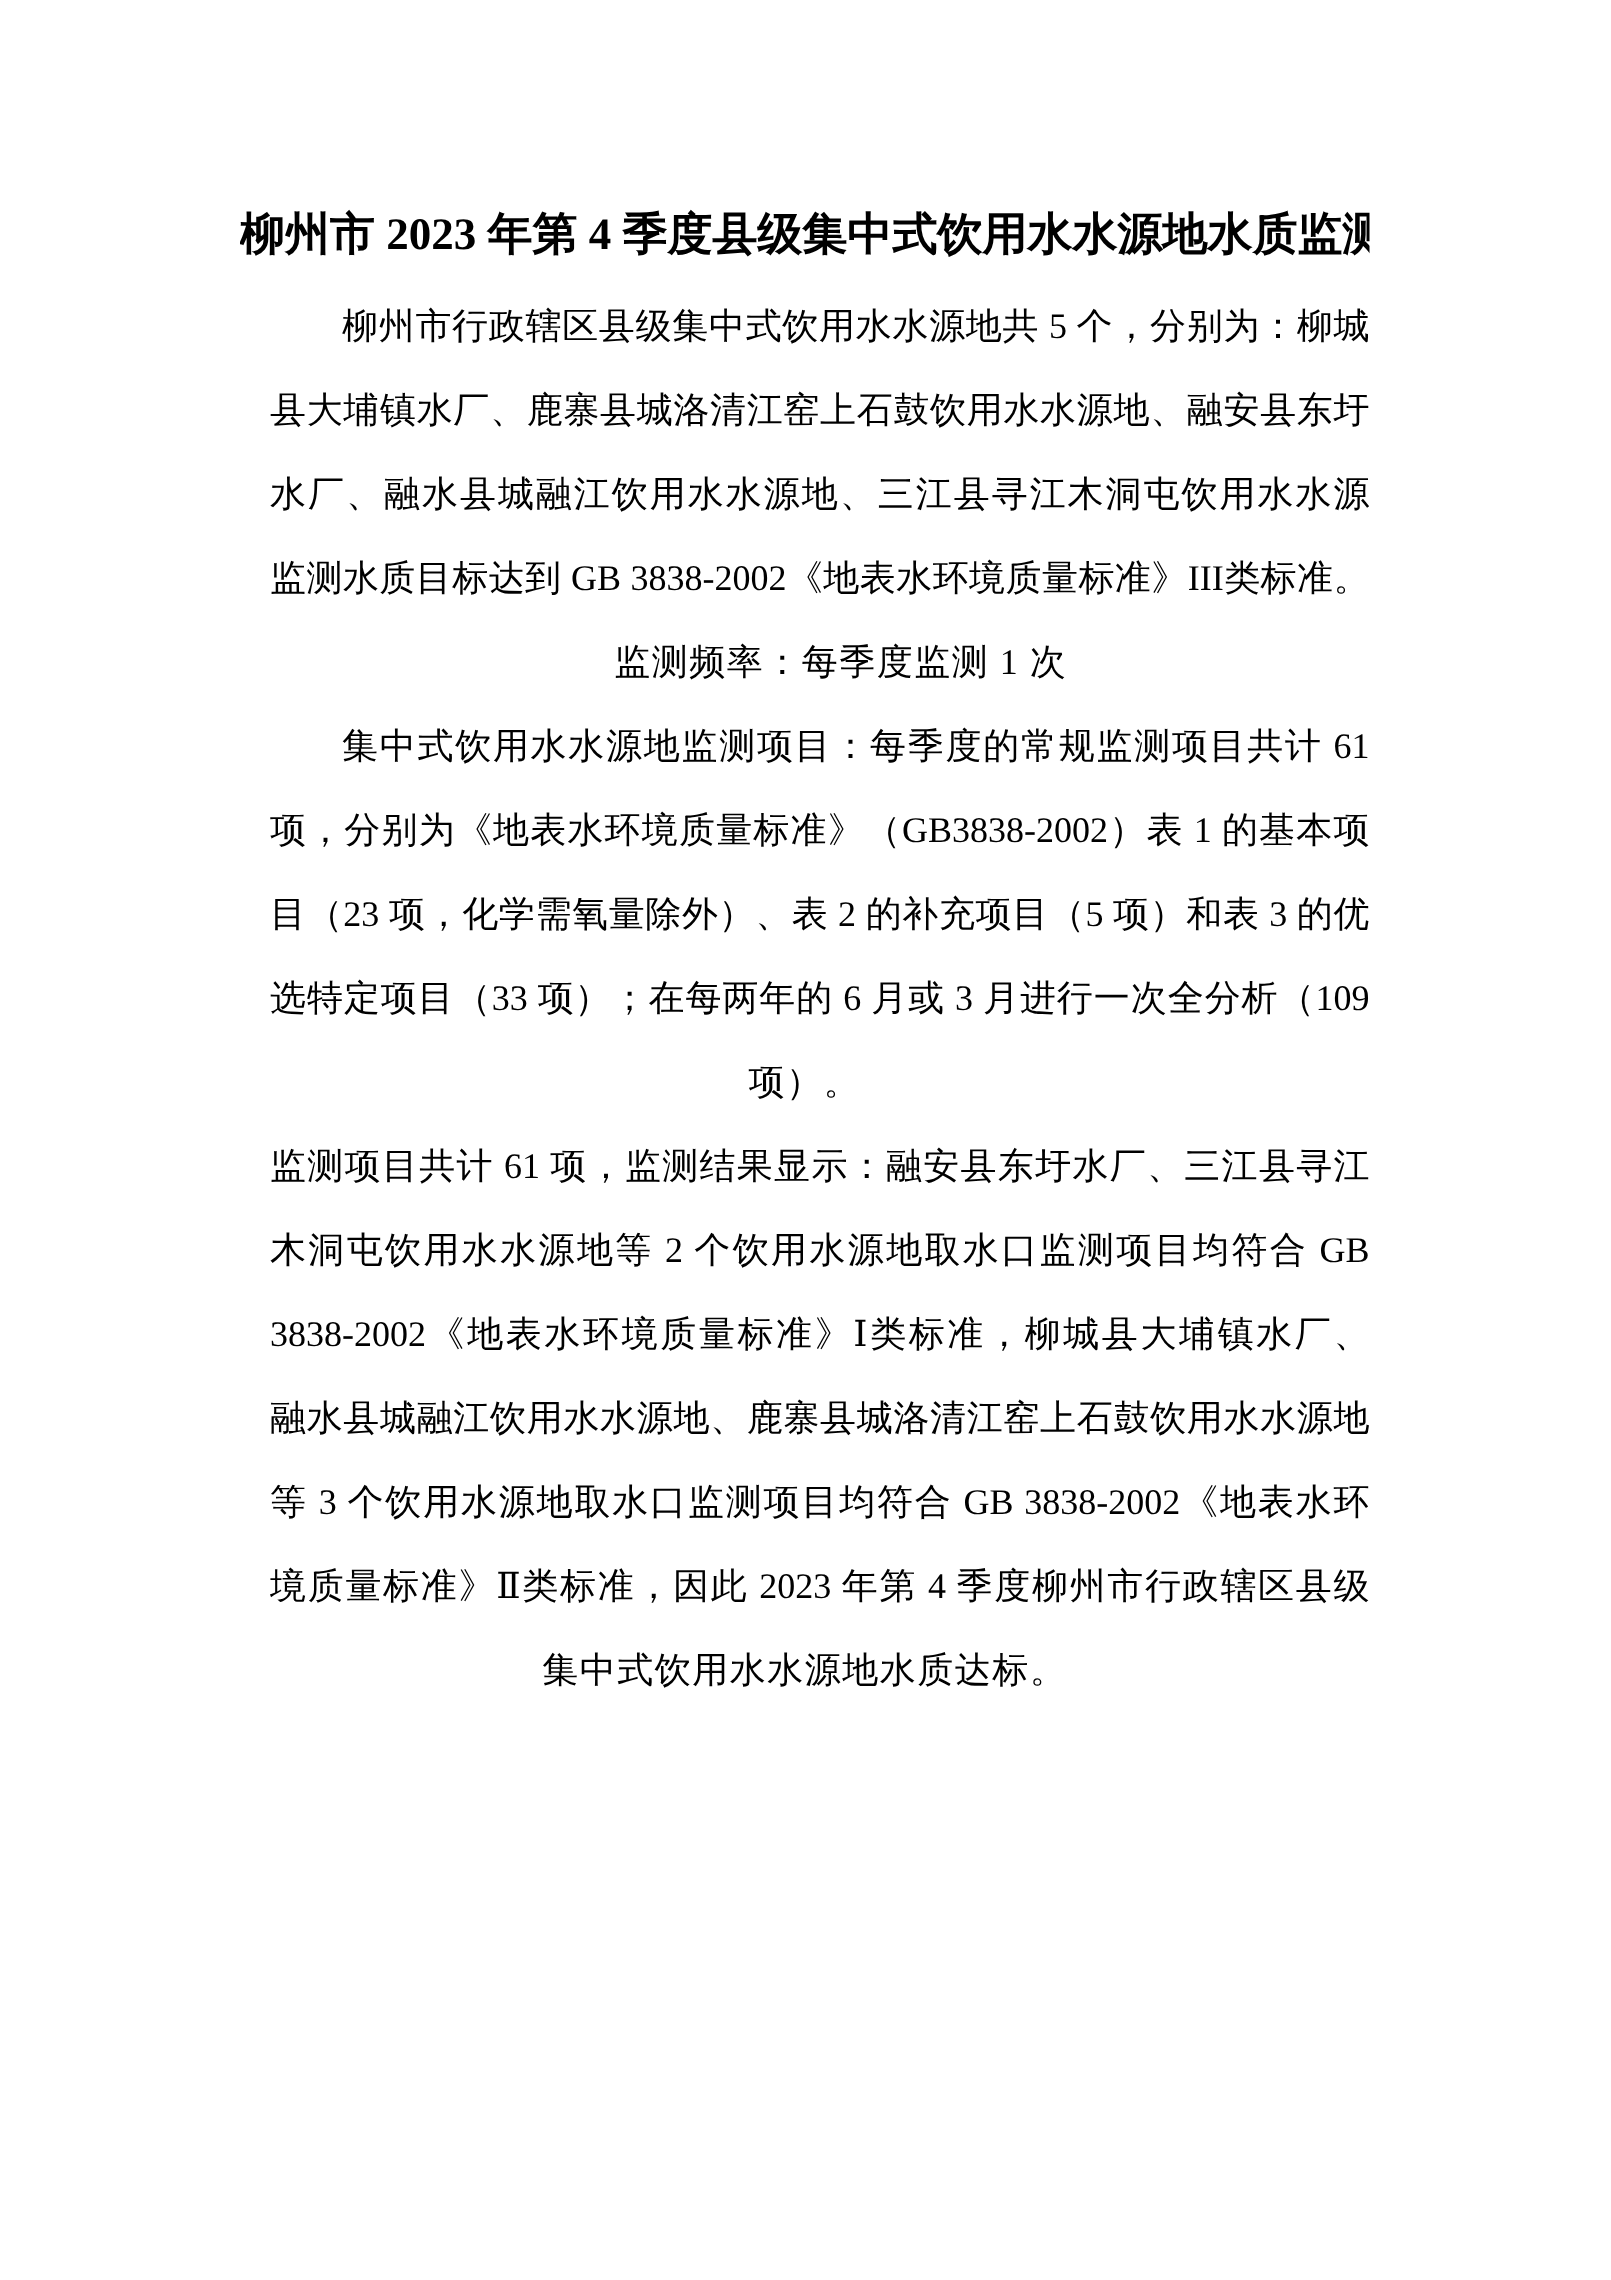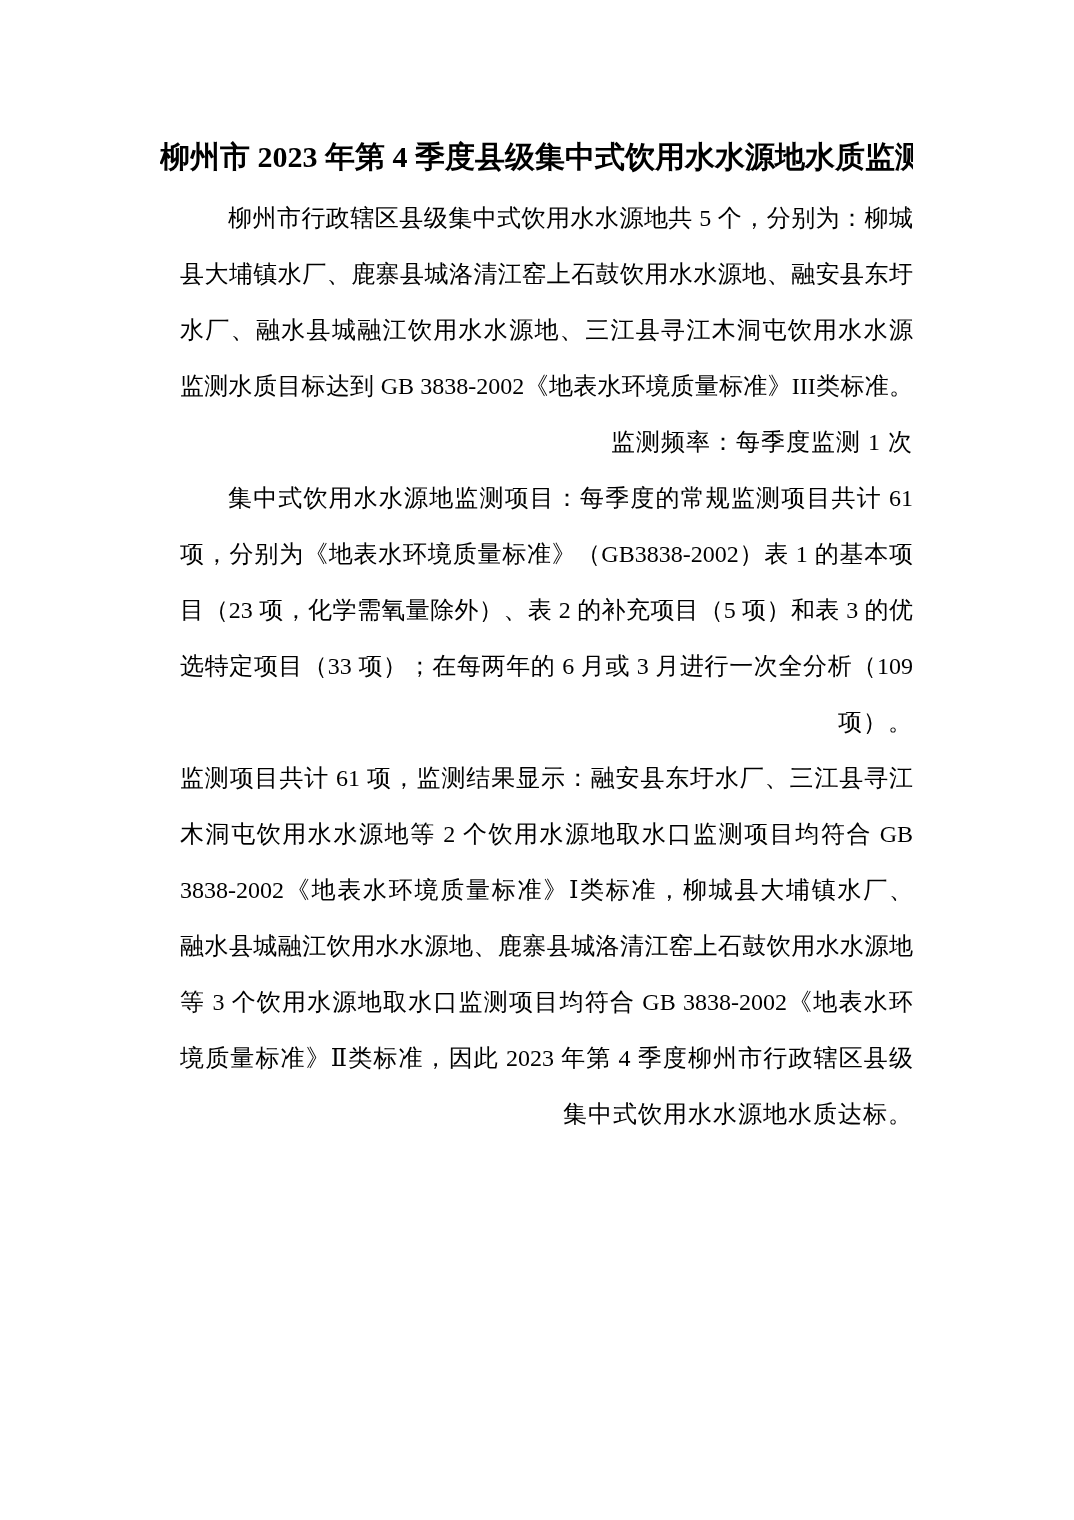--- a/index.html
+++ b/index.html
@@ -39,21 +39,21 @@
     line-height: 56px;
     height: 56px;
     overflow: hidden;
   }
   .line.justify {
     text-align: justify;
     text-align-last: justify;
     margin-left: 20px;
   }
   .line:not(.justify) {
-    text-align: right;
+    text-align: center;
     letter-spacing: 1px;
   }
   .line.indent {
     padding-left: 48px;
   }
 </style>
 </head>
 <body>
 
 <div class="page">

